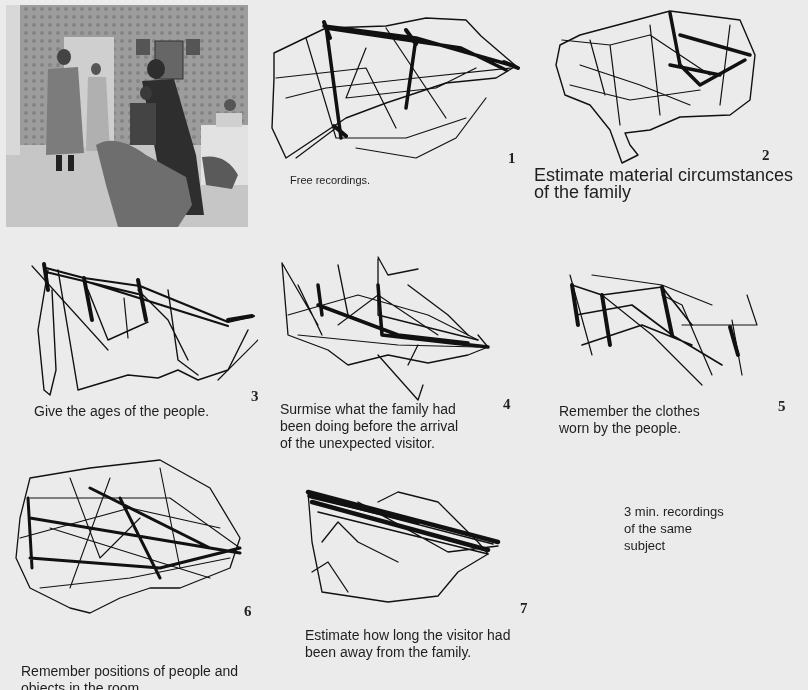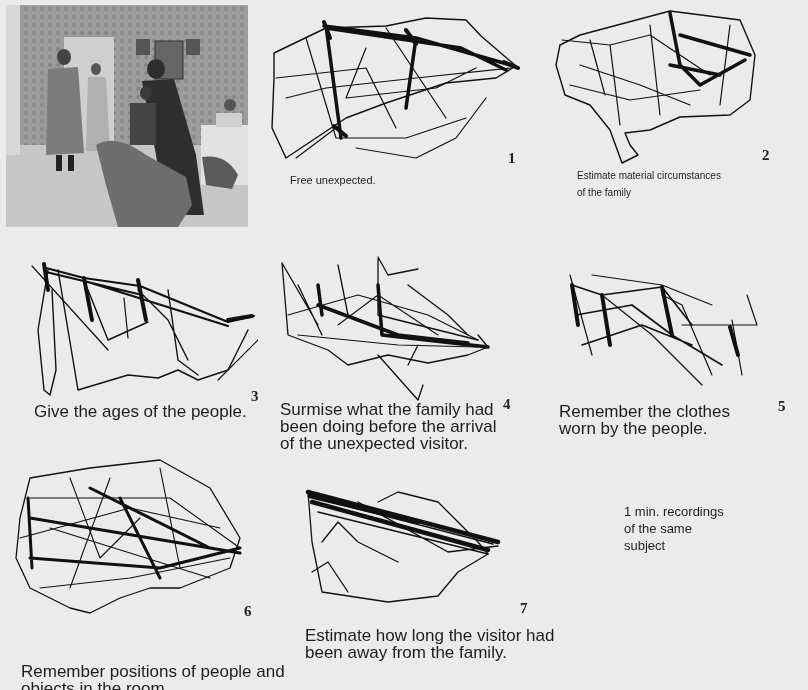--- a/index.html
+++ b/index.html
@@ -7,21 +7,21 @@
     width: 808px; height: 690px;
     background: #ebebeb;
     position: relative;
     overflow: hidden;
     font-family: "Liberation Sans", sans-serif;
     color: #222;
   }
   .abs { position: absolute; }
   .caption {
     position: absolute;
-    font-size: 17px;
+    font-size: 14px;
     line-height: 17px;
     color: #1e1e1e;
     white-space: pre-line;
   }
   .num {
     position: absolute;
     font-family: "Liberation Serif", serif;
     font-size: 15px;
     font-weight: bold;
     color: #222;
@@ -87,29 +87,29 @@
   </svg>
 </div>
 
 <svg class="trace abs" style="left:266px;top:8px" width="260" height="156" viewBox="0 0 260 156">
   <path stroke-width="1.4" d="M8 45 L60 20 L120 18 L160 10 L200 12 L215 28 L250 58 L230 70 L180 75 L120 95 L80 110 L50 130 L20 150 L6 120 L8 70 Z"></path>
   <path stroke-width="3.5" d="M58 18 L150 30 L248 58 M60 18 L75 130 M150 30 L140 100 M60 20 L195 40 L240 62"></path>
   <path stroke-width="1.2" d="M10 70 L100 60 L130 120 M40 30 L70 130 L140 130 L200 110 M20 90 L60 80 L150 70 L245 60 M70 120 L30 150 M120 20 L180 110 M90 140 L150 150 L190 130 L220 90 M100 40 L80 90 L170 80 L210 60"></path>
   <path stroke-width="4" d="M58 14 L64 30 M140 22 L150 36 M68 118 L80 128 M238 54 L252 60"></path>
 </svg>
 <span class="num" style="left:508px;top:150px">1</span>
-<div class="caption" style="left:290px;top:172px;font-size:11px">Free unexpected.</div>
+<div class="caption" style="left:290px;top:172px;font-size:11px">Free recordings.</div>
 
 <svg class="trace abs" style="left:550px;top:5px" width="210" height="160" viewBox="0 0 210 160">
   <path stroke-width="1.4" d="M10 40 L30 30 L120 6 L190 15 L205 50 L200 95 L180 110 L130 112 L100 125 L75 128 L80 140 L88 150 L72 158 L60 125 L40 100 L15 90 L6 60 Z"></path>
   <path stroke-width="3.5" d="M120 8 L130 60 L150 80 L195 55 M130 30 L200 50 M120 60 L170 70"></path>
   <path stroke-width="1.2" d="M12 35 L60 40 L100 30 L160 70 M30 60 L90 80 L140 100 M60 40 L70 120 M20 80 L80 95 L150 85 M100 20 L110 110 M180 20 L170 100 M40 35 L55 90"></path>
 </svg>
 <span class="num" style="left:762px;top:147px">2</span>
-<div class="caption" style="left:577px;top:167px;font-size:10px">Estimate material circumstances
+<div class="caption" style="left:534px;top:167px;font-size:18px">Estimate material circumstances
 of the family</div>
 
 <svg class="trace abs" style="left:28px;top:250px" width="230" height="150" viewBox="0 0 230 150">
   <path stroke-width="1.4" d="M20 20 L10 80 L16 140 L22 145 L28 120 L24 40 M30 20 L50 140 L100 125 L130 128 L150 120 L170 130 L200 120 L220 80 M60 40 L80 90 L120 72 M110 40 L140 70 L160 110 M140 40 L150 110 L170 125"></path>
   <path stroke-width="4" d="M16 14 L20 40 M56 28 L64 70 M110 30 L118 70 M200 70 L224 66"></path>
   <path stroke-width="2.2" d="M18 18 L56 28 L112 36 L200 72 L226 66 M18 22 L110 44 M60 32 L200 76"></path>
   <path stroke-width="1.2" d="M4 16 L80 100 M96 48 L100 88 M190 130 L230 90"></path>
 </svg>
 <span class="num" style="left:251px;top:388px">3</span>
 <div class="caption" style="left:34px;top:403px">Give the ages of the people.</div>
@@ -144,15 +144,15 @@
 
 <svg class="trace abs" style="left:298px;top:482px" width="230" height="130" viewBox="0 0 230 130">
   <path stroke-width="1.3" d="M10 10 L14 60 L24 110 L90 120 L140 114 L160 90 L190 72 L180 60 L160 40 L140 20 L100 10 L80 20 M24 60 L40 40 L60 60 L100 80 M14 90 L30 80 L50 110"></path>
   <path stroke-width="4.5" d="M10 10 L200 60 M14 20 L190 68 M12 14 L120 40"></path>
   <path stroke-width="1.4" d="M10 14 L195 62 M20 30 L190 72 M60 20 L150 70 L200 64"></path>
 </svg>
 <span class="num" style="left:520px;top:600px">7</span>
 <div class="caption" style="left:305px;top:627px">Estimate how long the visitor had
 been away from the family.</div>
 
-<div class="caption" style="left:624px;top:503px;font-size:13px">1 min. recordings
+<div class="caption" style="left:624px;top:503px;font-size:13px">3 min. recordings
 of the same
 subject</div>
 
 </body></html>

